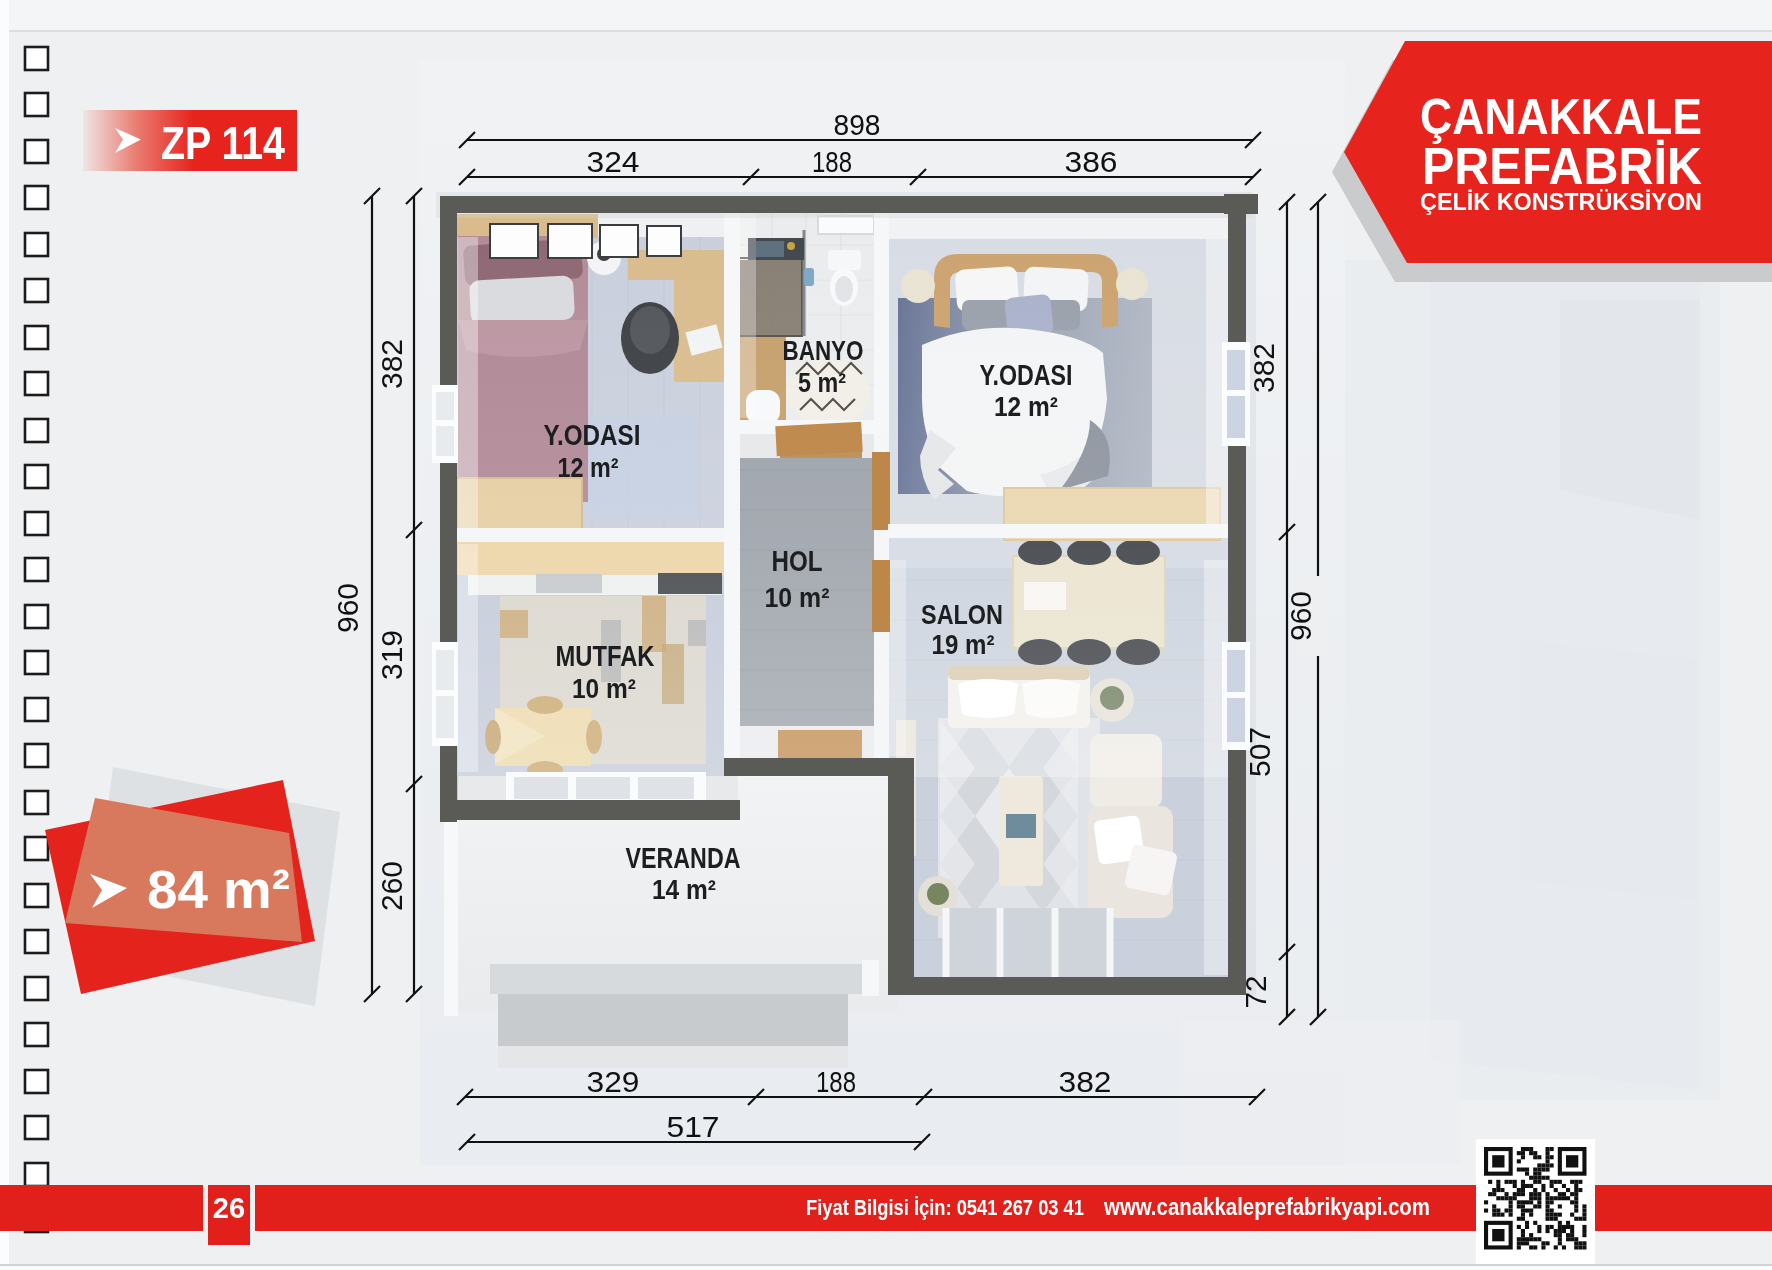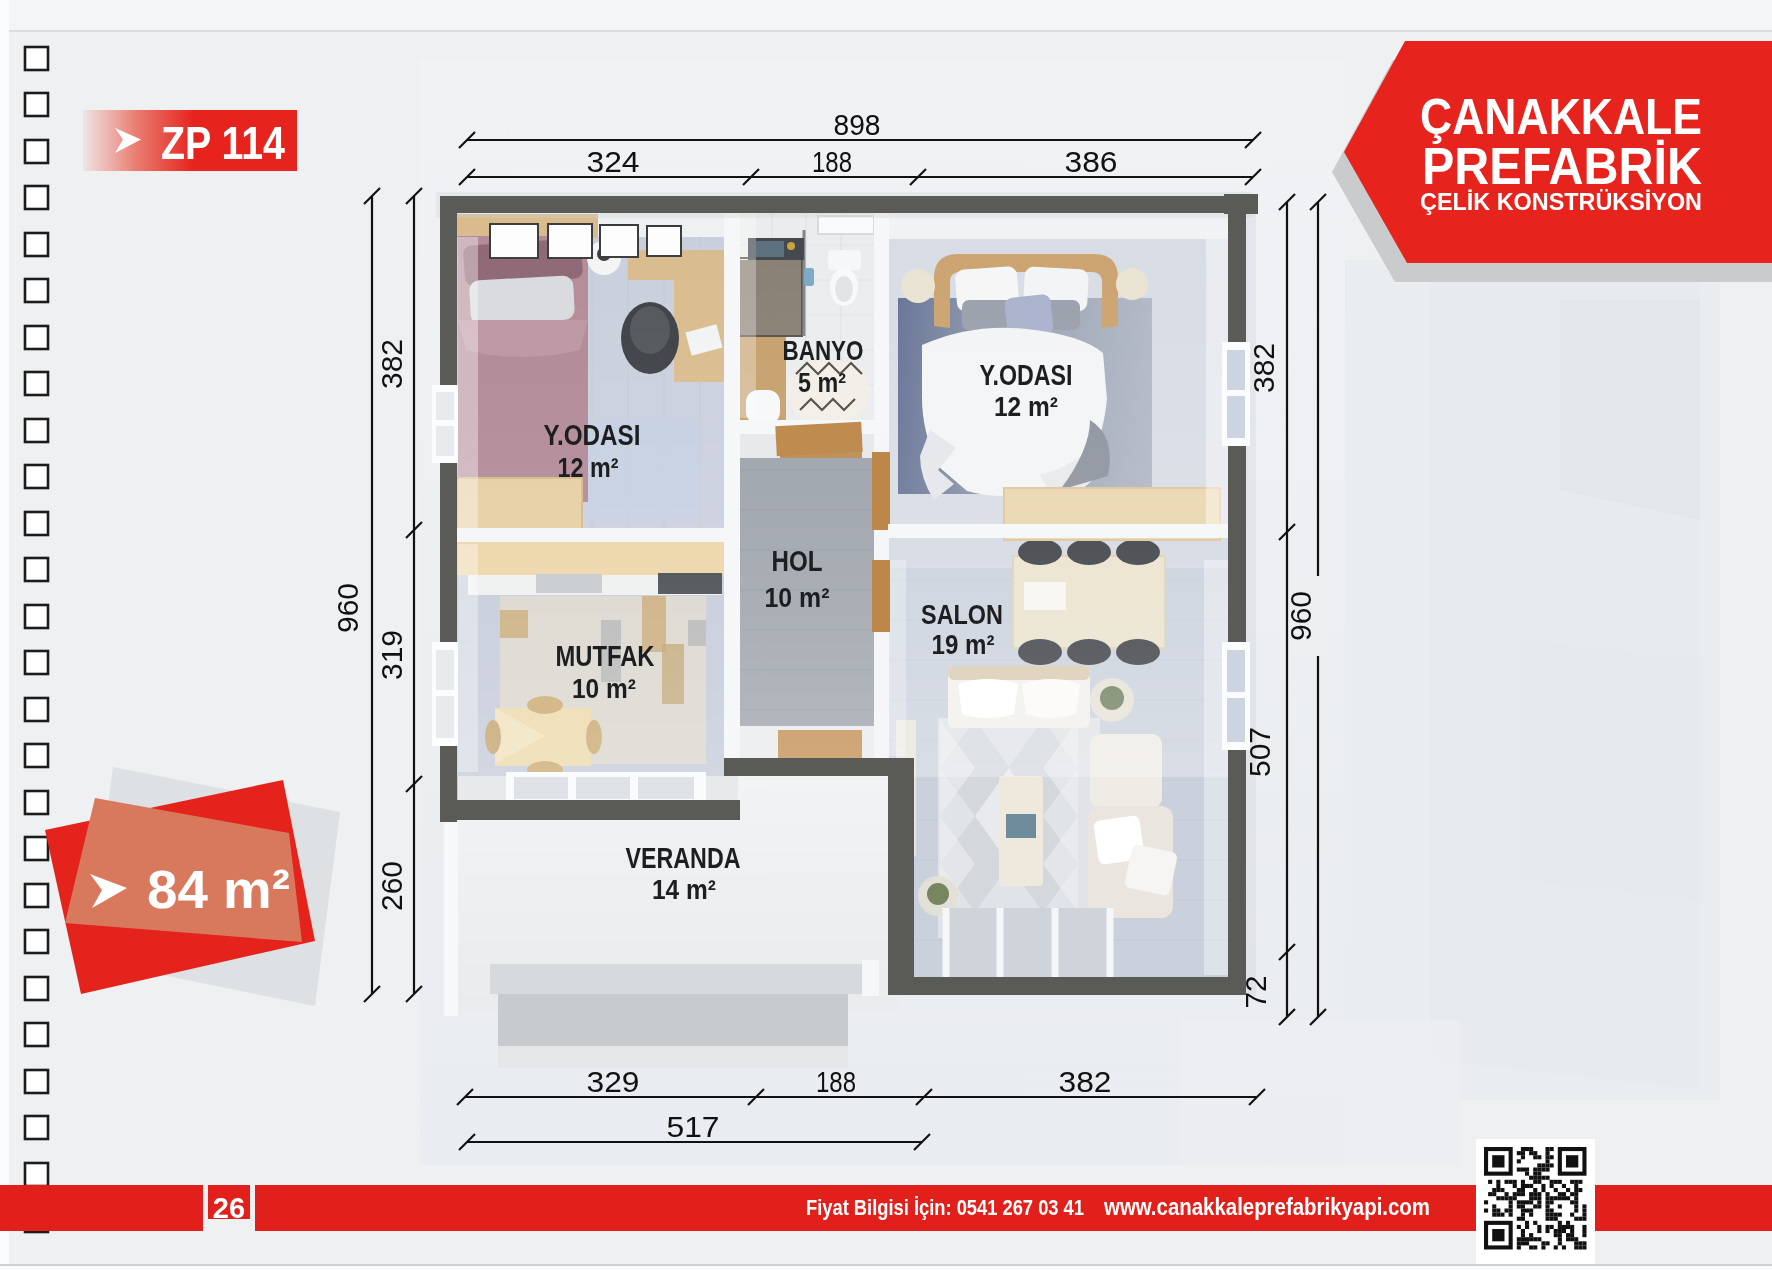--- a/index.html
+++ b/index.html
@@ -519,21 +519,21 @@
       <line x1="914" y1="1150" x2="930" y2="1134"></line>
 </g>
 <text x="613" y="1092" text-anchor="middle" font-size="30" fill="#111" textLength="53" lengthAdjust="spacingAndGlyphs">329</text>
 <text x="836" y="1092" text-anchor="middle" font-size="30" fill="#111" textLength="40" lengthAdjust="spacingAndGlyphs">188</text>
 <text x="1085" y="1092" text-anchor="middle" font-size="30" fill="#111" textLength="53" lengthAdjust="spacingAndGlyphs">382</text>
 <text x="693" y="1137" text-anchor="middle" font-size="30" fill="#111" textLength="53" lengthAdjust="spacingAndGlyphs">517</text>
 </svg>
 
 <div class="abs" style="left:0;top:1185px;width:203px;height:46px;background:#e2201b;"></div>
 
-<div class="abs" style="left:208px;top:1185px;width:42px;height:34px;background:#e2201b;color:#fff;font-size:29px;font-weight:bold;text-align:center;line-height:46px;">26</div>
+<div class="abs" style="left:208px;top:1185px;width:42px;height:60px;background:#e2201b;color:#fff;font-size:29px;font-weight:bold;text-align:center;line-height:46px;">26</div>
 
 <div class="abs" style="left:255px;top:1185px;width:1517px;height:46px;background:#e2201b;"></div>
 
 <svg class="abs" style="left:0;top:1185px;" width="1772" height="46" viewBox="0 0 1772 46">
   <text x="806" y="30" font-size="22" font-weight="bold" fill="#ffffff" textLength="278" lengthAdjust="spacingAndGlyphs">Fiyat Bilgisi İçin: 0541 267 03 41</text>
   <text x="1104" y="30" font-size="23" font-weight="bold" fill="#ffffff" textLength="326" lengthAdjust="spacingAndGlyphs">www.canakkaleprefabrikyapi.com</text>
 </svg>
 
 <svg class="abs" style="left:1476px;top:1139px;" width="119" height="125" viewBox="0 0 119 125">
 <rect x="0" y="0" width="119" height="125" fill="#ffffff"></rect>

